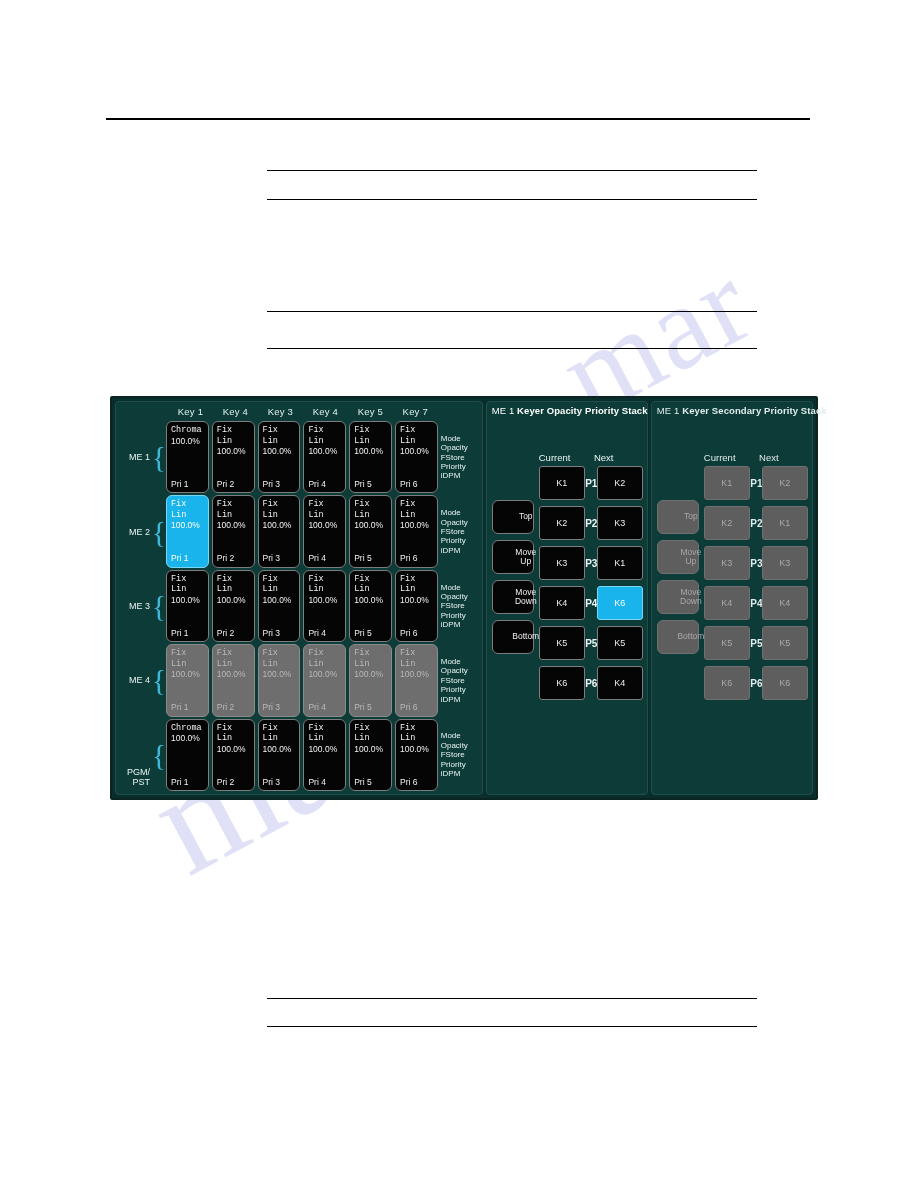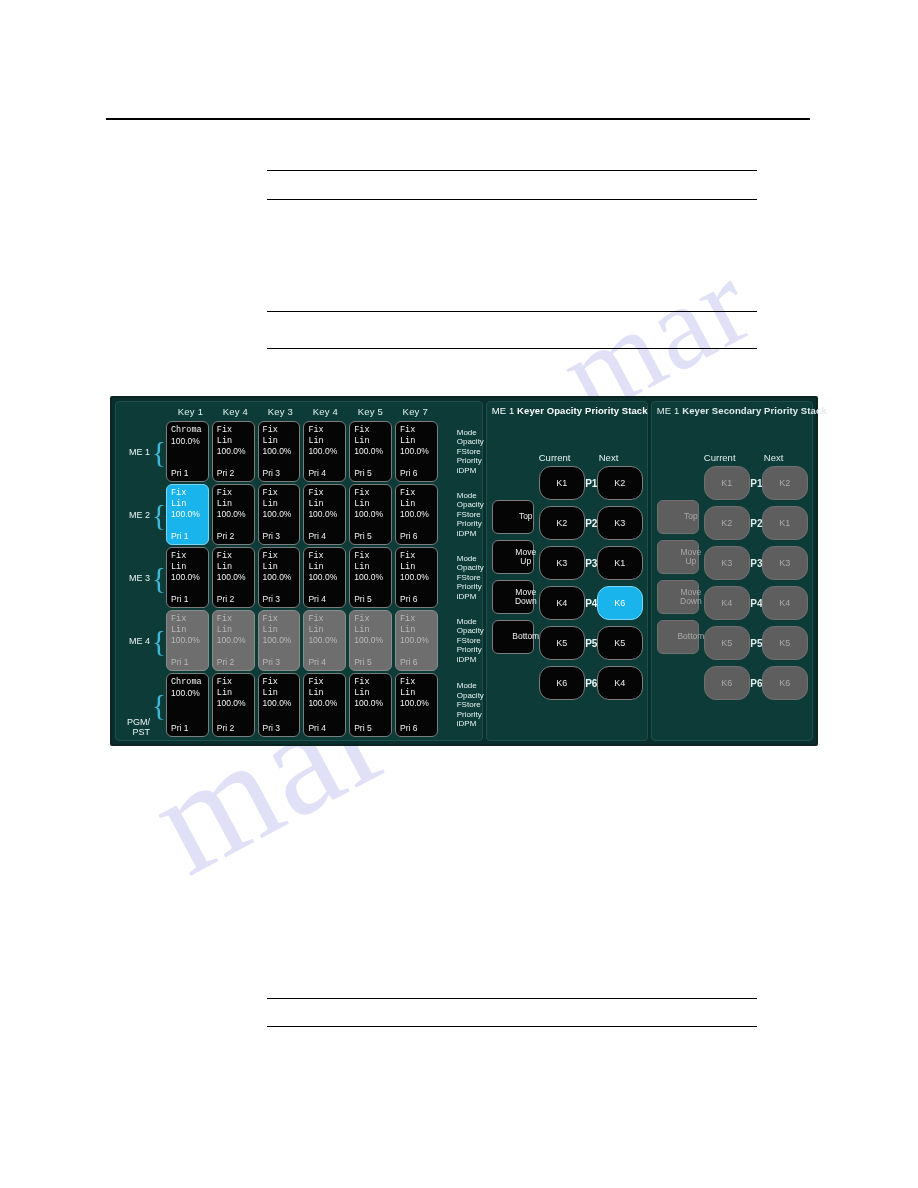--- a/index.html
+++ b/index.html
@@ -19,21 +19,21 @@
     font-family:"Liberation Serif", serif;
     font-size:150px;font-weight:400;
     transform:rotate(-28deg);white-space:nowrap;
     pointer-events:none;user-select:none;letter-spacing:2px;
   }
   .wm1{left:150px;top:690px;}
   .wm2{left:560px;top:270px;font-size:120px;}
 
   
   #ui-panel{
-    position:absolute;left:110px;top:396px;width:708px;height:350px;
+    position:absolute;left:110px;top:396px;width:708px;height:404px;
     background:#0a2e2c;
     border:2px solid #0b2422;
     border-radius:2px;
     box-sizing:border-box;
     padding:3px;
     display:flex;gap:3px;
     color:#e8f2f2;
   }
   .sub-panel{
     background:#0d3b38;
@@ -76,47 +76,47 @@
     position:relative;box-sizing:border-box;padding:3px 4px;
     font-size:8.5px;color:#f2f2f2;line-height:10.5px;
   }
   .key-cell .kc-mode{display:block;font-family:Liberation Mono, monospace;}
   .key-cell .kc-op{display:block;}
   .key-cell .kc-pri{position:absolute;left:4px;bottom:3px;}
   .key-cell.on{background:#1ab4ec;border-color:#7bd6f5;color:#ffffff;}
   .key-cell.off{background:#6e6e6e;border-color:#8c8c8c;color:#b9b9b9;}
   .attr-col{
     width:44px;flex:none;display:flex;flex-direction:column;justify-content:center;
-    padding-left:19px;box-sizing:border-box;
+    padding-left:3px;box-sizing:border-box;
   }
   .attr-col span{font-size:8px;line-height:9.4px;color:#e6f4f3;display:block;}
 
   
   .stack-title{
     position:absolute;top:3px;left:5px;font-size:9.5px;color:#ffffff;
     white-space:nowrap;letter-spacing:.1px;
   }
   .stack-title .b{font-weight:bold;}
   .col-head{position:absolute;font-size:9.5px;color:#e9f5f4;top:50px;}
   .ch-current{left:52px;width:46px;}
-  .ch-next{left:112px;width:46px;}
+  .ch-next{left:94px;width:46px;text-align:center;}
 
   .stack-body{position:absolute;top:64px;left:0;right:0;bottom:4px;}
   .act-col{position:absolute;left:5px;top:34px;width:42px;}
   .act-btn{
     height:34px;margin-bottom:6px;background:#050505;border:1px solid #7d7d7d;
     border-radius:6px;display:flex;align-items:center;justify-content:center;
     font-size:8.5px;color:#f0f0f0;text-align:center;line-height:9.5px;box-sizing:border-box;padding-left:26px;
   }
   .cur-col{position:absolute;left:52px;top:0;width:46px;}
   .nxt-col{position:absolute;left:110px;top:0;width:46px;}
   .pri-col{position:absolute;left:99px;top:0;width:11px;}
   .stk-btn{
     height:34px;margin-bottom:6px;background:#050505;border:1px solid #7d7d7d;
-    border-radius:12px;display:flex;align-items:center;justify-content:center;
+    border-radius:3px;display:flex;align-items:center;justify-content:center;
     font-size:9px;color:#ededed;box-sizing:border-box;
   }
   .stk-btn.on{background:#1ab4ec;border-color:#7bd6f5;color:#ffffff;}
   .pri-lbl{
     height:34px;margin-bottom:6px;display:flex;align-items:center;justify-content:center;
     font-size:10px;color:#eef7f6;font-weight:bold;
   }
   
   .dis .act-btn,.dis .stk-btn{background:#5e5e5e;border-color:#6f6f6f;color:#a9a9a9;}
   .dis .stack-title,.dis .col-head,.dis .pri-lbl{color:#dfeceb;}

